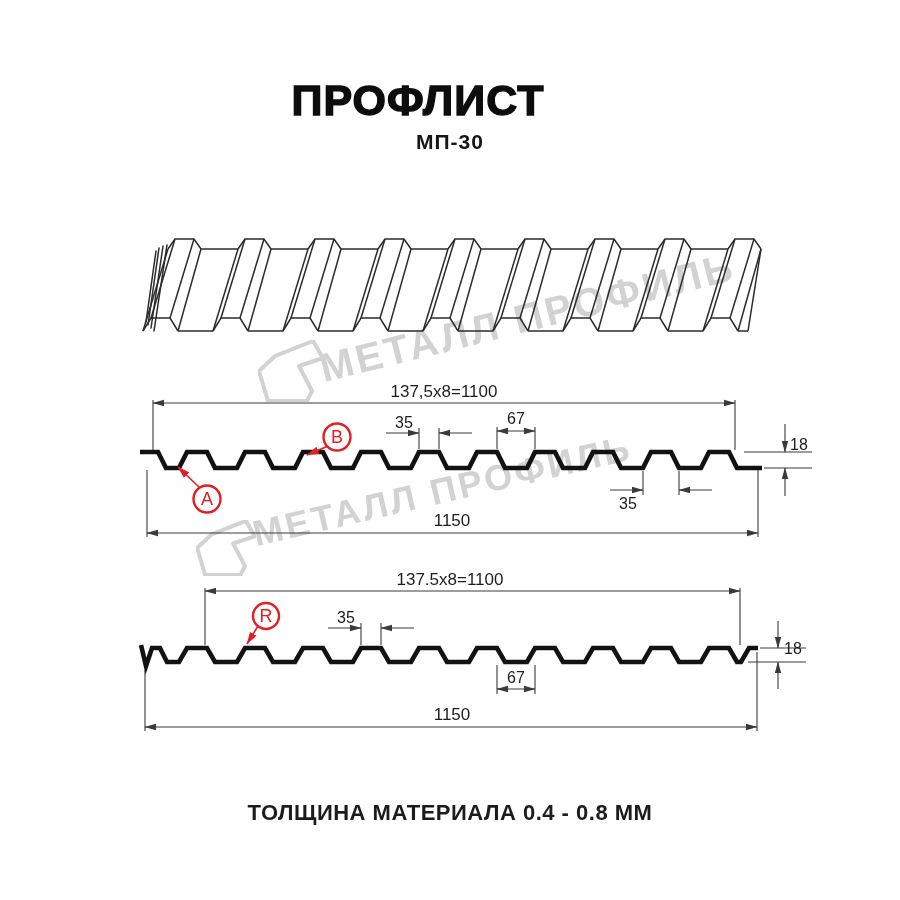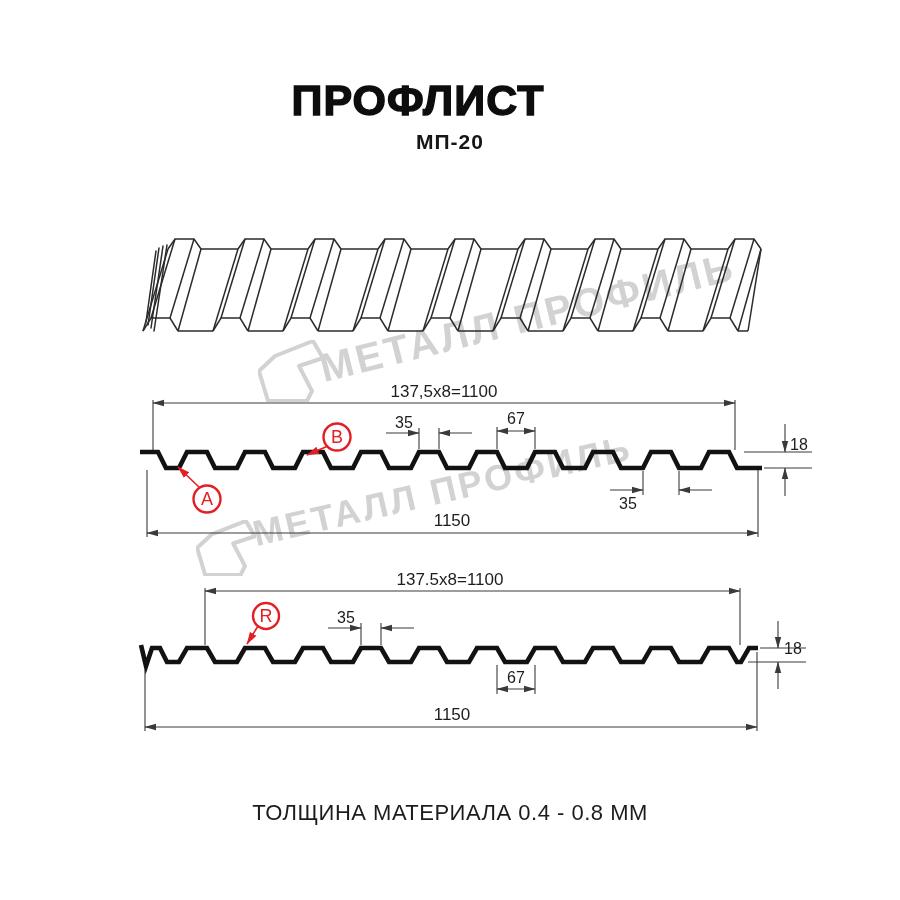--- a/index.html
+++ b/index.html
@@ -4,38 +4,38 @@
 <style>
   html,body{margin:0;padding:0;background:#fff;}
   .canvas{position:relative;width:900px;height:900px;background:#ffffff;overflow:hidden;
           font-family:"Liberation Sans",sans-serif;}
   .page-title{position:absolute;left:0;top:76px;width:836px;text-align:center;
       font-size:43px;font-weight:bold;color:#0d0d0d;letter-spacing:1px;
       -webkit-text-stroke:1.4px #0d0d0d;}
   .page-subtitle{position:absolute;left:0;top:130px;width:900px;text-align:center;
       font-size:21px;font-weight:bold;color:#161616;letter-spacing:1px;}
   .page-footer{position:absolute;left:0;top:800px;width:900px;text-align:center;
-      font-size:22px;font-weight:normal;color:#1c1c1c;letter-spacing:0.5px;}
+      font-size:22px;font-weight:bold;color:#1c1c1c;letter-spacing:0.5px;}
   .wm-text{position:absolute;white-space:nowrap;font-weight:bold;color:#d2d2d2;
       letter-spacing:3px;transform-origin:0 100%;z-index:1;}
   .wm-text-1{left:326px;top:346px;height:44px;font-size:40px;line-height:44px;transform:rotate(-14deg);}
   .wm-text-2{left:258px;top:514px;height:40px;font-size:36px;line-height:40px;transform:rotate(-13deg);}
   .wm-logo{position:absolute;z-index:1;}
   .drawing-layer{position:absolute;left:0;top:0;z-index:2;}
   .dim-txt{font-size:16px;fill:#1d1d1d;}
   .dim-txt-big{font-size:17px;fill:#1d1d1d;}
   .red-txt{font-size:18px;fill:#e31e24;}
 </style>
 </head>
 <body>
 
 <div class="canvas">
 
   <div class="page-title">ПРОФЛИСТ</div>
-  <div class="page-subtitle">МП-20</div>
+  <div class="page-subtitle">МП-30</div>
 
   <svg class="wm-logo" style="left:258px;top:340px;" width="66" height="62" viewBox="0 0 66 62">
     <path d="M17 16 L55 1 L65 18 L41 26 L54 51 L49 61 L10 61 L1 31 Z" fill="none" stroke="#d2d2d2" stroke-width="4" stroke-linejoin="round"></path>
   </svg>
   <div class="wm-text wm-text-1">МЕТАЛЛ ПРОФИЛЬ</div>
 
   <svg class="wm-logo" style="left:196px;top:520px;" width="60" height="56" viewBox="0 0 66 62">
     <path d="M17 16 L55 1 L65 18 L41 26 L54 51 L49 61 L10 61 L1 31 Z" fill="none" stroke="#d2d2d2" stroke-width="4.4" stroke-linejoin="round"></path>
   </svg>
   <div class="wm-text wm-text-2">МЕТАЛЛ ПРОФИЛЬ</div>

